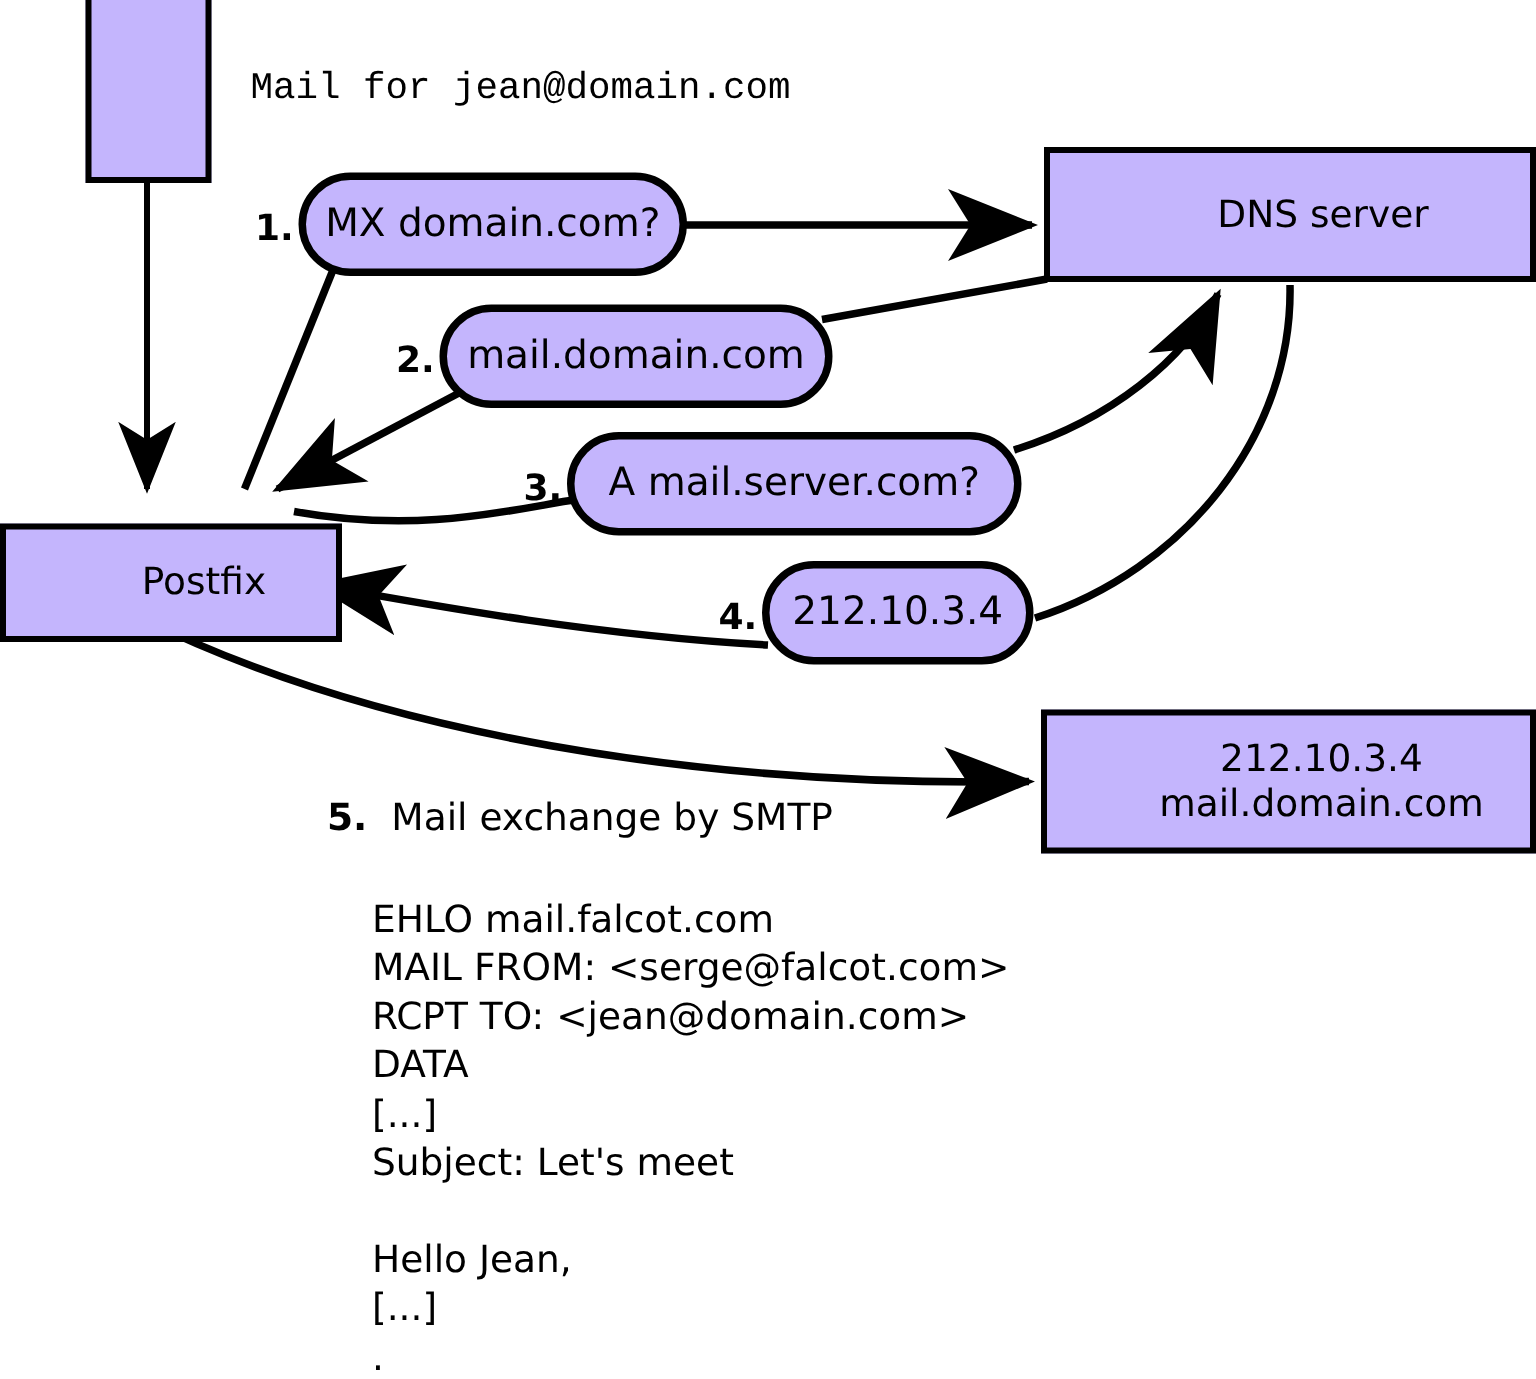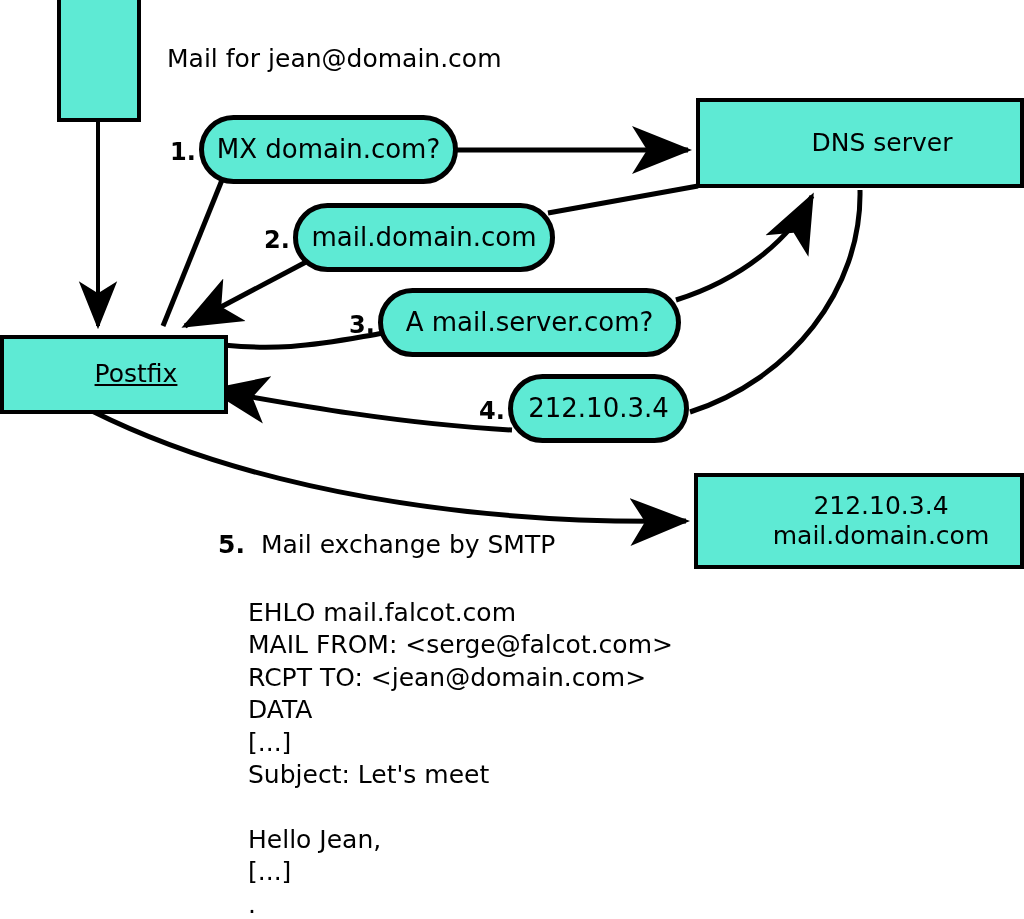--- a/index.html
+++ b/index.html
@@ -19,21 +19,21 @@
     position: absolute;
     left: 0;
     top: 0;
     width: 1024px;
     height: 919px;
     pointer-events: none;
   }
   .node {
     position: absolute;
     box-sizing: border-box;
-    background: #5eead4;
+    background: #c4b5fd;
     border: 4px solid #000000;
     display: flex;
     align-items: center;
     justify-content: center;
     text-align: center;
     color: #000000;
   }
   .rect { border-radius: 0; padding-left: 44px; }
   .bubble { border-radius: 999px; border-width: 5px; }
   .node-text {
@@ -98,21 +98,21 @@
     <path d="M 860,190 C 862,290 790,380 690,412" fill="none" stroke="#000000" stroke-width="5"></path>
     <path d="M 512,430 C 400,424 290,404 212,390" fill="none" stroke="#000000" stroke-width="5" marker-end="url(#ah)"></path>
 
     <path d="M 92,411 C 250,490 470,525 686,521" fill="none" stroke="#000000" stroke-width="5" marker-end="url(#ah)"></path>
   </svg>
 
   <div class="node rect" style="left:57px; top:-8px; width:84px; height:130px;">
     <span class="node-text"></span>
   </div>
 
-  <div class="node rect" style="left:0px; top:335px; width:228px; height:79px;text-decoration:underline;">
+  <div class="node rect" style="left:0px; top:349px; width:228px; height:79px;">
     <span class="node-text">Postfix</span>
   </div>
 
   <div class="node rect" style="left:696px; top:98px; width:328px; height:90px;">
     <span class="node-text">DNS server</span>
   </div>
 
   <div class="node rect" style="left:694px; top:473px; width:330px; height:96px;">
     <span class="node-text">212.10.3.4
 mail.domain.com</span>
@@ -132,21 +132,21 @@
 
   <div class="node bubble" style="left:508px; top:374px; width:181px; height:69px;">
     <span class="node-text">212.10.3.4</span>
   </div>
 
   <div class="steplabel" style="left:170px; top:138px;">1.</div>
   <div class="steplabel" style="left:264px; top:226px;">2.</div>
   <div class="steplabel" style="left:349px; top:311px;">3.</div>
   <div class="steplabel" style="left:479px; top:397px;">4.</div>
 
-  <div class="plainlabel" style="left:167px; top:44px;">Mail for jean@domain.com</div>
+  <div class="plainlabel" style="left:167px; top:44px;font-family:Liberation Mono, monospace;">Mail for jean@domain.com</div>
 
   <div class="step5-row" style="left:218px; top:530px;"><span class="step5-num">5.</span><span style="display:inline-block;width:16px;"></span><span>Mail exchange by SMTP</span></div>
 
   <div class="smtp-block" style="left:248px; top:597px; width:700px;">EHLO mail.falcot.com
 MAIL FROM: &lt;serge@falcot.com&gt;
 RCPT TO: &lt;jean@domain.com&gt;
 DATA
 [...]
 Subject: Let's meet
 

